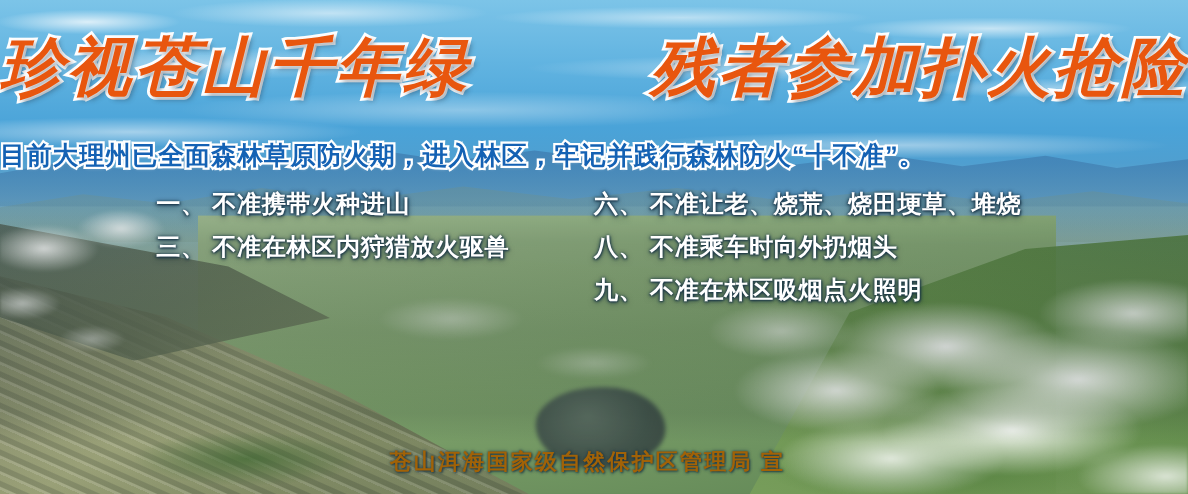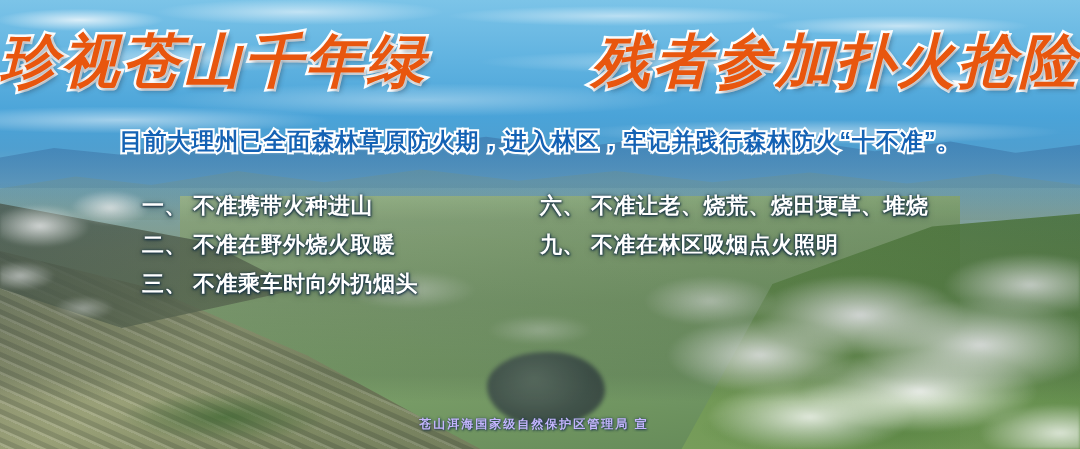--- a/index.html
+++ b/index.html
@@ -198,34 +198,34 @@
     -webkit-text-stroke: 5px #ffffff;
     paint-order: stroke fill;
     text-shadow:
       0 0 2px rgba(255,255,255,.9),
       3px 3px 5px rgba(40,60,80,.45);
   }
 
   .subtitle {
     position: absolute;
     left: 0; right: 0; top: 126px;
-    text-align: center;
+    text-align: left;
     font-size: 23px;
     font-weight: bold;
     letter-spacing: 1px;
     color: #1462b4;
     white-space: nowrap;
     -webkit-text-stroke: 4px #ffffff;
     paint-order: stroke fill;
     text-shadow: 0 1px 3px rgba(255,255,255,.8);
   }
 
   .columns {
     position: absolute;
-    left: 0; right: 0; top: 192px;
+    left: 0; right: 0; top: 172px;
     display: flex;
     justify-content: center;
   }
   .col {
     display: flex;
     flex-direction: column;
     gap: 12px;
   }
   .col-left  { width: 460px; padding-left: 82px; box-sizing: border-box; }
   .col-right { width: 500px; padding-left: 20px; box-sizing: border-box; }
@@ -242,23 +242,23 @@
       1px 1px 2px rgba(20,45,65,.7),
       -1px 1px 2px rgba(20,45,65,.55),
       0 2px 6px rgba(15,35,50,.5);
   }
   .rule .idx { margin-right: 6px; }
 
   .footer {
     position: absolute;
     left: 0; right: 12px; bottom: 16px;
     text-align: center;
-    font-size: 12px;
+    font-size: 20px;
     font-weight: bold;
-    color: #c4b5fd;
+    color: #a16207;
     letter-spacing: 2px;
     text-shadow:
       0 0 3px rgba(25,55,75,.85),
       1px 1px 2px rgba(20,45,65,.75);
   }
 </style>
 </head>
 <body>
 
 <div class="poster">
@@ -288,30 +288,30 @@
 
     <div class="subtitle">目前大理州已全面森林草原防火期，进入林区，牢记并践行森林防火“十不准”。</div>
 
     <div class="columns">
 
       <div class="col col-left">
         <div class="rule">
           <span class="idx">一、</span><span>不准携带火种进山</span>
         </div>
         <div class="rule">
-          <span class="idx">二、</span><span>不准在野外烧火取暖</span>
-        </div>
-        <div class="rule">
-          <span class="idx">三、</span><span>不准乘车时向外扔烟头</span>
+          <span class="idx">三、</span><span>不准在林区内狩猎放火驱兽</span>
         </div>
       </div>
 
       <div class="col col-right">
         <div class="rule">
           <span class="idx">六、</span><span>不准让老、烧荒、烧田埂草、堆烧</span>
+        </div>
+        <div class="rule">
+          <span class="idx">八、</span><span>不准乘车时向外扔烟头</span>
         </div>
         <div class="rule">
           <span class="idx">九、</span><span>不准在林区吸烟点火照明</span>
         </div>
       </div>
 
     </div>
 
     <div class="footer">苍山洱海国家级自然保护区管理局 宣</div>
 

